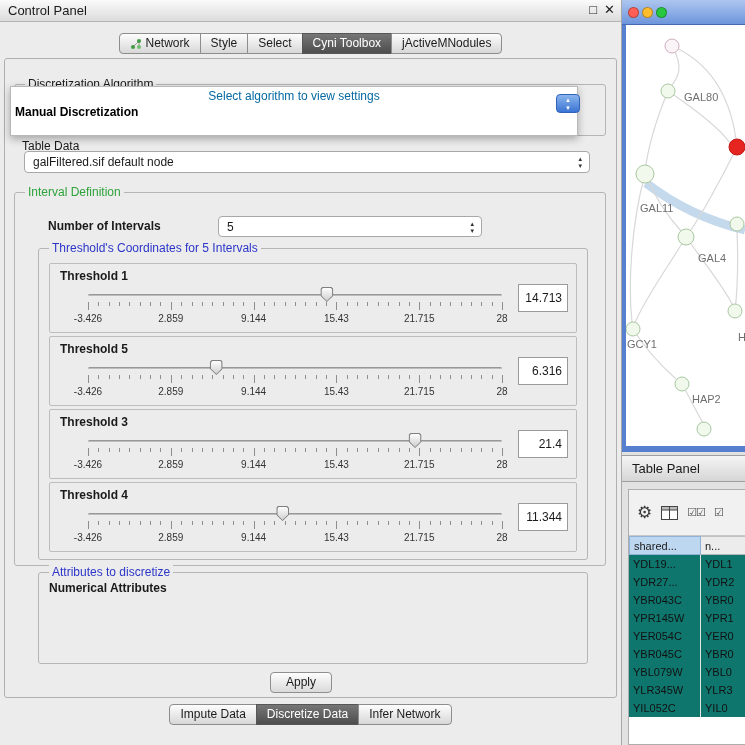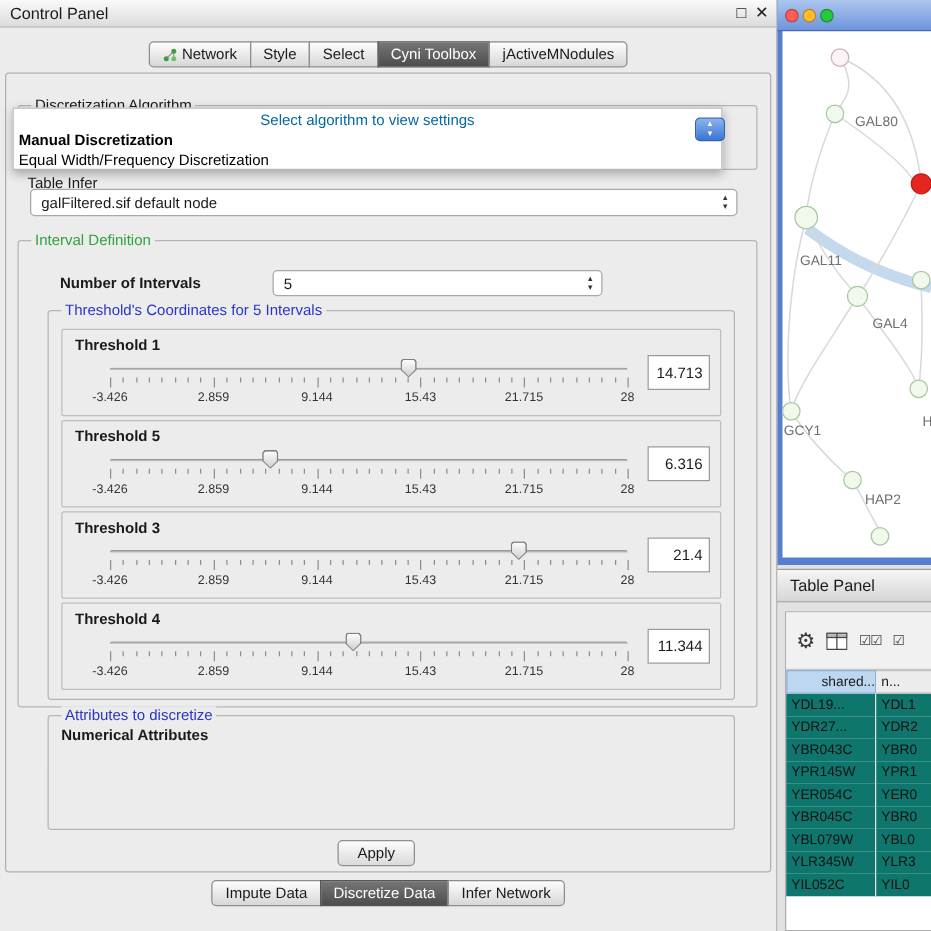--- a/index.html
+++ b/index.html
@@ -90,21 +90,21 @@
   
   .table-panel-header { position:absolute; left:622px; top:455px; width:123px; height:27px; background:linear-gradient(#f5f5f5,#d6d6d6); border-top:1px solid #9e9e9e; border-bottom:1px solid #9e9e9e; }
   .table-panel-header .title { position:absolute; left:10px; top:5px; font-size:13px; }
   .table-area { position:absolute; left:622px; top:482px; width:123px; height:263px; background:#e2e2e2; }
   .table-frame { position:absolute; left:6px; top:7px; right:-1px; bottom:0; background:#fff; border:1px solid #adadad; }
   .tp-toolbar { height:46px; background:#f1f1f1; border-bottom:1px solid #c8c8c8; display:flex; align-items:center; gap:9px; padding-left:8px; }
   .gear { font-size:17px; color:#3a3a3a; line-height:1; }
   .tp-check { font-size:11px; color:#444; letter-spacing:-1px; }
   .tp-header { display:flex; height:19px; }
   .hcell { font-size:11px; line-height:18px; padding-left:4px; overflow:hidden; white-space:nowrap; }
-  .hcell.c0 { width:72px; background:#bed7f0; border:1px solid #8fb2d6;text-align:right; }
+  .hcell.c0 { width:72px; background:#bed7f0; border:1px solid #8fb2d6; }
   .hcell.c1 { flex:1; background:#ececec; border-top:1px solid #c2c2c2; border-bottom:1px solid #b5b5b5; }
   .trow { display:flex; height:18px; background:#0f766e; }
   .cell { font-size:11px; line-height:18px; padding-left:4px; overflow:hidden; white-space:nowrap; color:#111; }
   .cell.c0 { width:72px; border-right:1px solid #e3e3e3; }
   .cell.c1 { flex:1; }
 </style>
 </head>
 <body>
 
 <div class="control-panel">
@@ -144,28 +144,27 @@
 
   <div class="main-panel"></div>
 
   <div class="groupbox" id="algo-group">
     <span class="gb-title">Discretization Algorithm</span>
   </div>
 
   <div id="algo-popup">
     <div class="popup-placeholder">Select algorithm to view settings</div>
     <div class="popup-opt bold">Manual Discretization</div>
-    <div class="popup-opt">Equal Width/Frequency Discretization</div>
   </div>
   <div id="algo-combo-button">
     <div>▴</div>
     <div>▾</div>
   </div>
 
-  <span class="plain-label" style="left:22px; top:139px;">Table Infer</span>
+  <span class="plain-label" style="left:22px; top:139px;">Table Data</span>
   <div class="combo" id="table-data-combo">
     <span class="combo-text">galFiltered.sif default node</span>
     <span class="combo-arrows">
       <span style="display:block">▴</span>
       <span style="display:block">▾</span>
     </span>
   </div>
 
   <div class="groupbox" id="interval-group">
     <span class="gb-title green">Interval Definition</span>

